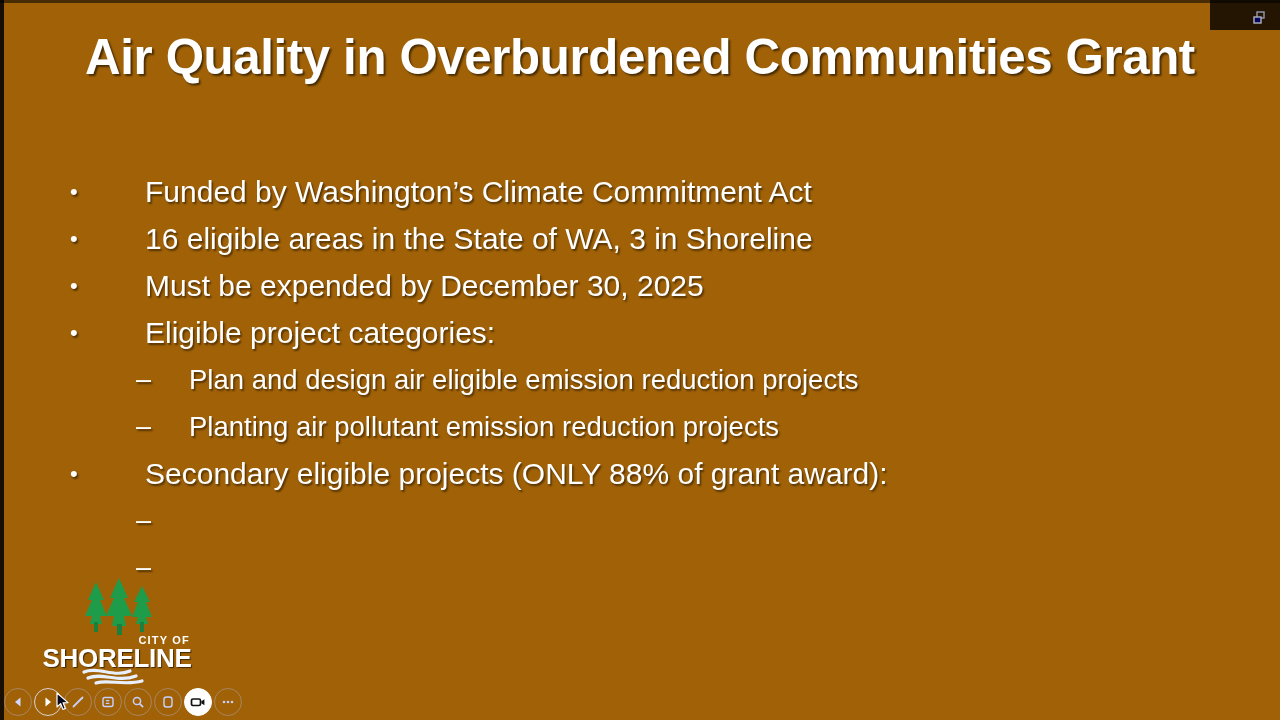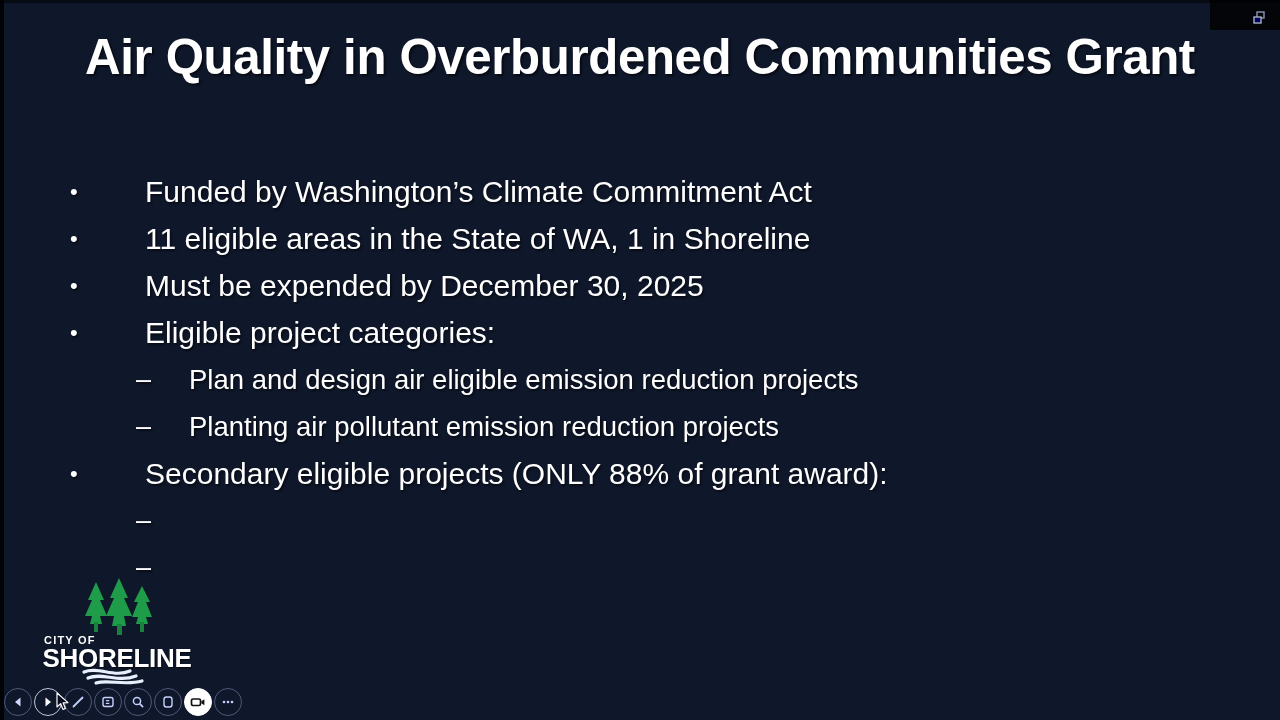--- a/index.html
+++ b/index.html
@@ -5,21 +5,21 @@
   html, body {
     margin: 0;
     padding: 0;
     background: #000000;
   }
   #slide-root {
     position: relative;
     width: 1280px;
     height: 720px;
     overflow: hidden;
-    background: #0f172a;
+    background: #a16207;
     font-family: "Liberation Sans", sans-serif;
     -webkit-font-smoothing: antialiased;
   }
   .edge-bar-left {
     position: absolute;
     left: 0; top: 0;
     width: 4px; height: 720px;
     background: #000000;
     opacity: .85;
   }
@@ -105,21 +105,21 @@
     left: 44px;
     top: 578px;
     width: 146px;
     height: 100px;
   }
   #logo-trees { position: absolute; left: 30px; top: 0; }
   #logo-cityof {
     position: absolute;
     left: 0; top: 56px;
     width: 146px;
-    text-align: left;
+    text-align: right;
     color: #ffffff;
     font-size: 11px;
     font-weight: bold;
     letter-spacing: 1.2px;
   }
   #logo-shoreline {
     position: absolute;
     left: 0; top: 66px;
     width: 146px;
     text-align: center;
@@ -196,21 +196,21 @@
 
   <div id="body-list">
 
     <div class="bullet-row lvl1">
       <span class="marker">•</span>
       <span class="btext">Funded by Washington’s Climate Commitment Act</span>
     </div>
 
     <div class="bullet-row lvl1">
       <span class="marker">•</span>
-      <span class="btext">11 eligible areas in the State of WA, 1 in Shoreline</span>
+      <span class="btext">16 eligible areas in the State of WA, 3 in Shoreline</span>
     </div>
 
     <div class="bullet-row lvl1">
       <span class="marker">•</span>
       <span class="btext">Must be expended by December 30, 2025</span>
     </div>
 
     <div class="bullet-row lvl1">
       <span class="marker">•</span>
       <span class="btext">Eligible project categories:</span>

